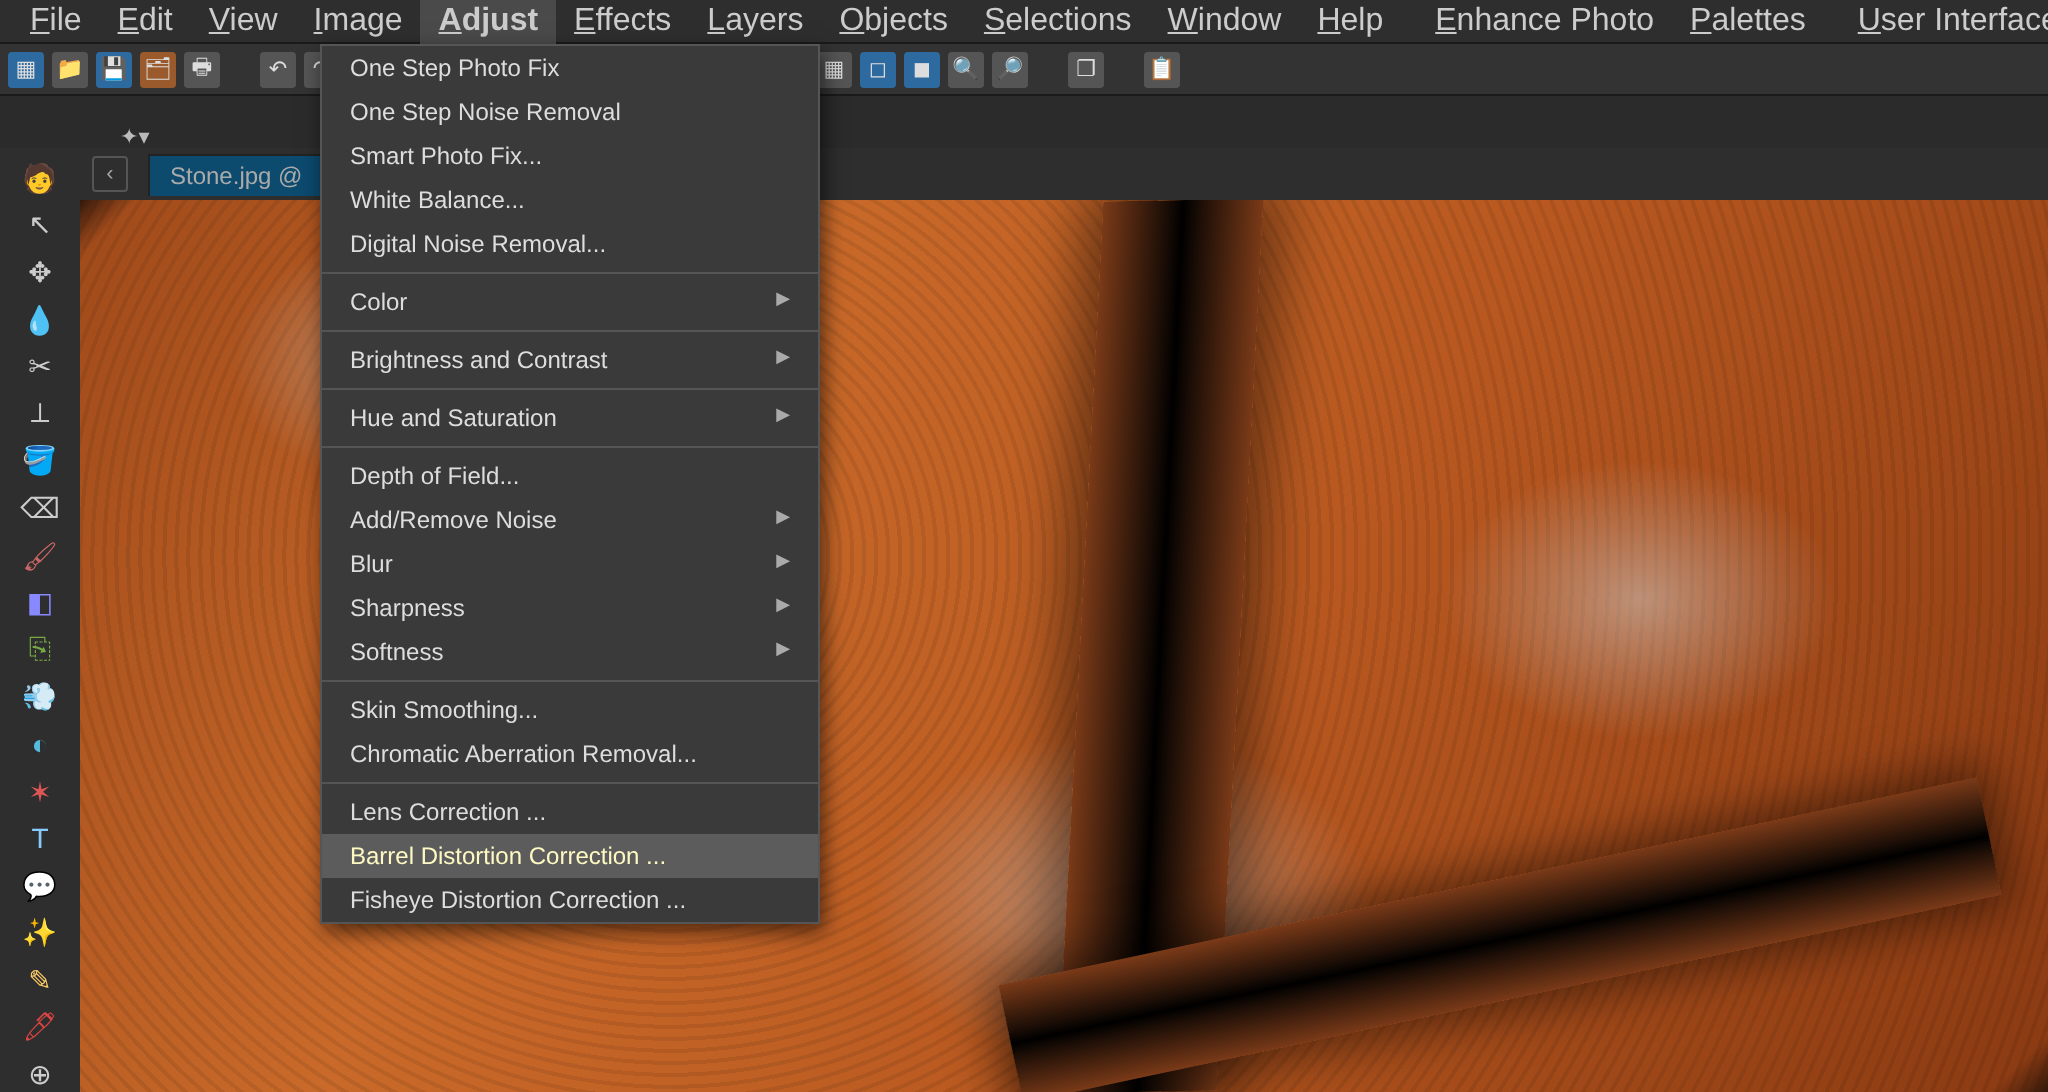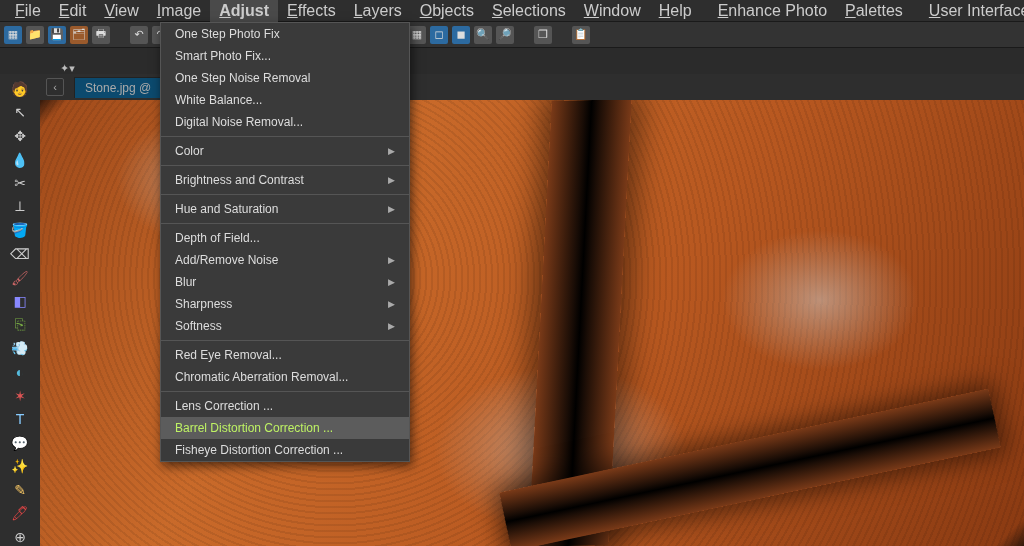--- a/index.html
+++ b/index.html
@@ -47,22 +47,22 @@
     transform: rotate(-12deg);
     box-shadow: 0 0 25px 6px rgba(0,0,0,0.5);
   }
 
   
   .dropdown {
     position: absolute; top: 22px; left: 160px; width: 250px;
     background: #3a3a3a; border: 1px solid #555; box-shadow: 2px 4px 10px rgba(0,0,0,0.6);
     font-size: 12px; color: #ddd; z-index: 50;
   }
-  .dditem { padding: 4px 14px; display: flex; justify-content: space-between; align-items: center; white-space: nowrap; }
-  .dditem:hover, .dditem.hl { background: #5c5c5c; color: #bef264; }
+  .dditem { padding: 4px 14px; display: flex; justify-content: space-between; align-items: flex-start; white-space: nowrap; }
+  .dditem:hover, .dditem.hl { background: #5c5c5c; color: #fef9c3; }
   .ddsep { height: 1px; background: #555; margin: 3px 0; }
   .ddarrow { font-size: 9px; color: #aaa; }
 </style>
 </head>
 <body>
 
 <div class="menubar" id="menubar">
     <span class="mitem"><u>F</u>ile</span>
     <span class="mitem"><u>E</u>dit</span>
     <span class="mitem"><u>V</u>iew</span>
@@ -154,26 +154,26 @@
       <div class="crack2"></div>
     </div>
   </div>
 </div>
 
 <div class="dropdown" id="dropdown">
     <div class="dditem">
       <span>One Step Photo Fix</span>
     </div>
     <div class="dditem">
+      <span>One Step Noise Removal</span>
+    </div>
+    <div class="dditem">
       <span>Smart Photo Fix...</span>
     </div>
     <div class="dditem">
-      <span>One Step Noise Removal</span>
-    </div>
-    <div class="dditem">
       <span>White Balance...</span>
     </div>
     <div class="dditem">
       <span>Digital Noise Removal...</span>
     </div>
     <div class="ddsep"></div>
     <div class="dditem">
       <span>Color</span>
       <span class="ddarrow">▶</span>
     </div>
@@ -202,21 +202,21 @@
     <div class="dditem">
       <span>Sharpness</span>
       <span class="ddarrow">▶</span>
     </div>
     <div class="dditem">
       <span>Softness</span>
       <span class="ddarrow">▶</span>
     </div>
     <div class="ddsep"></div>
     <div class="dditem">
-      <span>Red Eye Removal...</span>
+      <span>Skin Smoothing...</span>
     </div>
     <div class="dditem">
       <span>Chromatic Aberration Removal...</span>
     </div>
     <div class="ddsep"></div>
     <div class="dditem">
       <span>Lens Correction ...</span>
     </div>
     <div class="dditem hl">
       <span>Barrel Distortion Correction ...</span>

